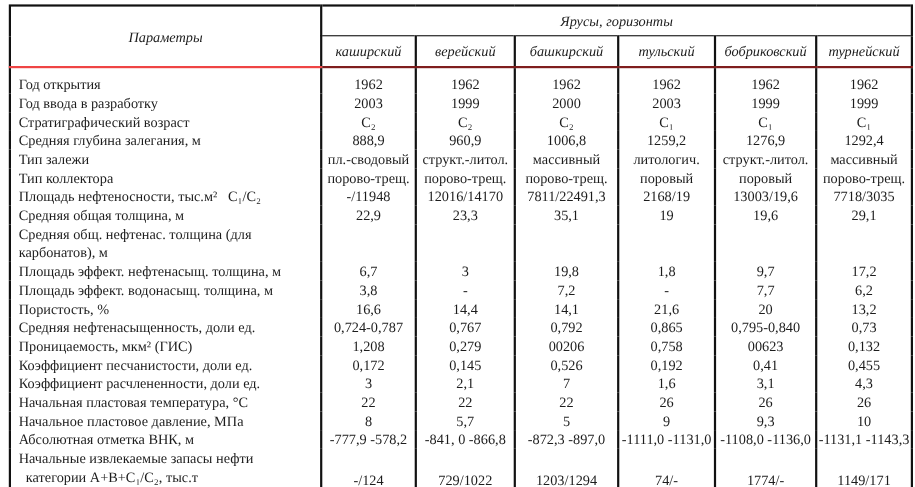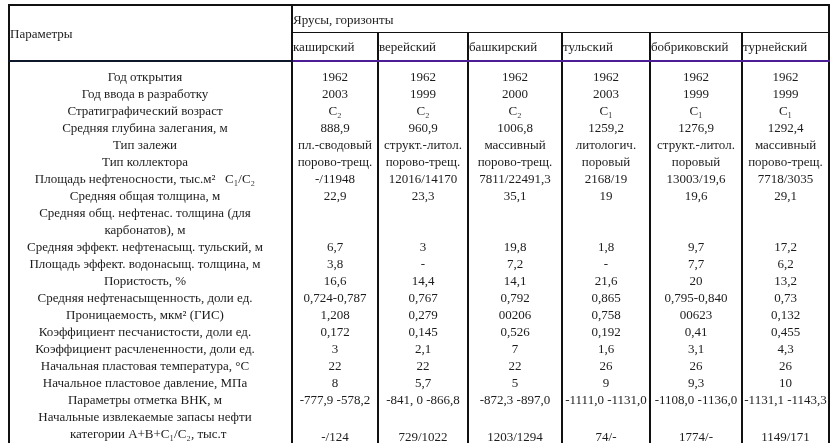--- a/index.html
+++ b/index.html
@@ -34,38 +34,39 @@
     border-left: 2px solid #111;
     border-right: 2px solid #111;
     padding: 0;
   }
   
   table.params-table {
     border: 2px solid #111;
     border-bottom: 3px solid #111;
   }
   thead th {
-    text-align: left;
+    text-align: center;
     vertical-align: middle;
+    font-style: italic;
   }
   th.group-header {
     height: 26px;
     border-bottom: 1px solid #111;
   }
   th.params-header {
-    border-bottom: 2px solid #0f172a;
+    border-bottom: 2px solid #ef4444;
   }
   tr.stage-row th {
     height: 27px;
-    border-bottom: 2px solid #4c1d95;
+    border-bottom: 2px solid #7f1d1d;
     white-space: nowrap;
     overflow: hidden;
   }
   tbody td.label {
-    text-align: center;
+    text-align: left;
     padding-left: 7px;
     padding-right: 18px;
     white-space: pre-line;
     vertical-align: middle;
     margin-left: 37px;
   }
   tbody td.val {
     text-align: center;
     vertical-align: middle;
     white-space: nowrap;
@@ -195,21 +196,21 @@
           <td class="label">Средняя общ. нефтенас. толщина (для
 карбонатов), м</td>
           <td class="val"></td>
           <td class="val"></td>
           <td class="val"></td>
           <td class="val"></td>
           <td class="val"></td>
           <td class="val"></td>
         </tr>
         <tr>
-          <td class="label">Средняя эффект. нефтенасыщ. тульский, м</td>
+          <td class="label">Площадь эффект. нефтенасыщ. толщина, м</td>
           <td class="val">6,7</td>
           <td class="val">3</td>
           <td class="val">19,8</td>
           <td class="val">1,8</td>
           <td class="val">9,7</td>
           <td class="val">17,2</td>
         </tr>
         <tr>
           <td class="label">Площадь эффект. водонасыщ. толщина, м</td>
           <td class="val">3,8</td>
@@ -276,21 +277,21 @@
         <tr>
           <td class="label">Начальное пластовое давление, МПа</td>
           <td class="val">8</td>
           <td class="val">5,7</td>
           <td class="val">5</td>
           <td class="val">9</td>
           <td class="val">9,3</td>
           <td class="val">10</td>
         </tr>
         <tr>
-          <td class="label">Параметры отметка ВНК, м</td>
+          <td class="label">Абсолютная отметка ВНК, м</td>
           <td class="val">-777,9 -578,2</td>
           <td class="val">-841, 0 -866,8</td>
           <td class="val">-872,3 -897,0</td>
           <td class="val">-1111,0 -1131,0</td>
           <td class="val">-1108,0 -1136,0</td>
           <td class="val">-1131,1 -1143,3</td>
         </tr>
         <tr class="tall bottom last-row">
           <td class="label">Начальные извлекаемые запасы нефти
 &nbsp;&nbsp;категории А+В+С₁/С₂, тыс.т</td>

